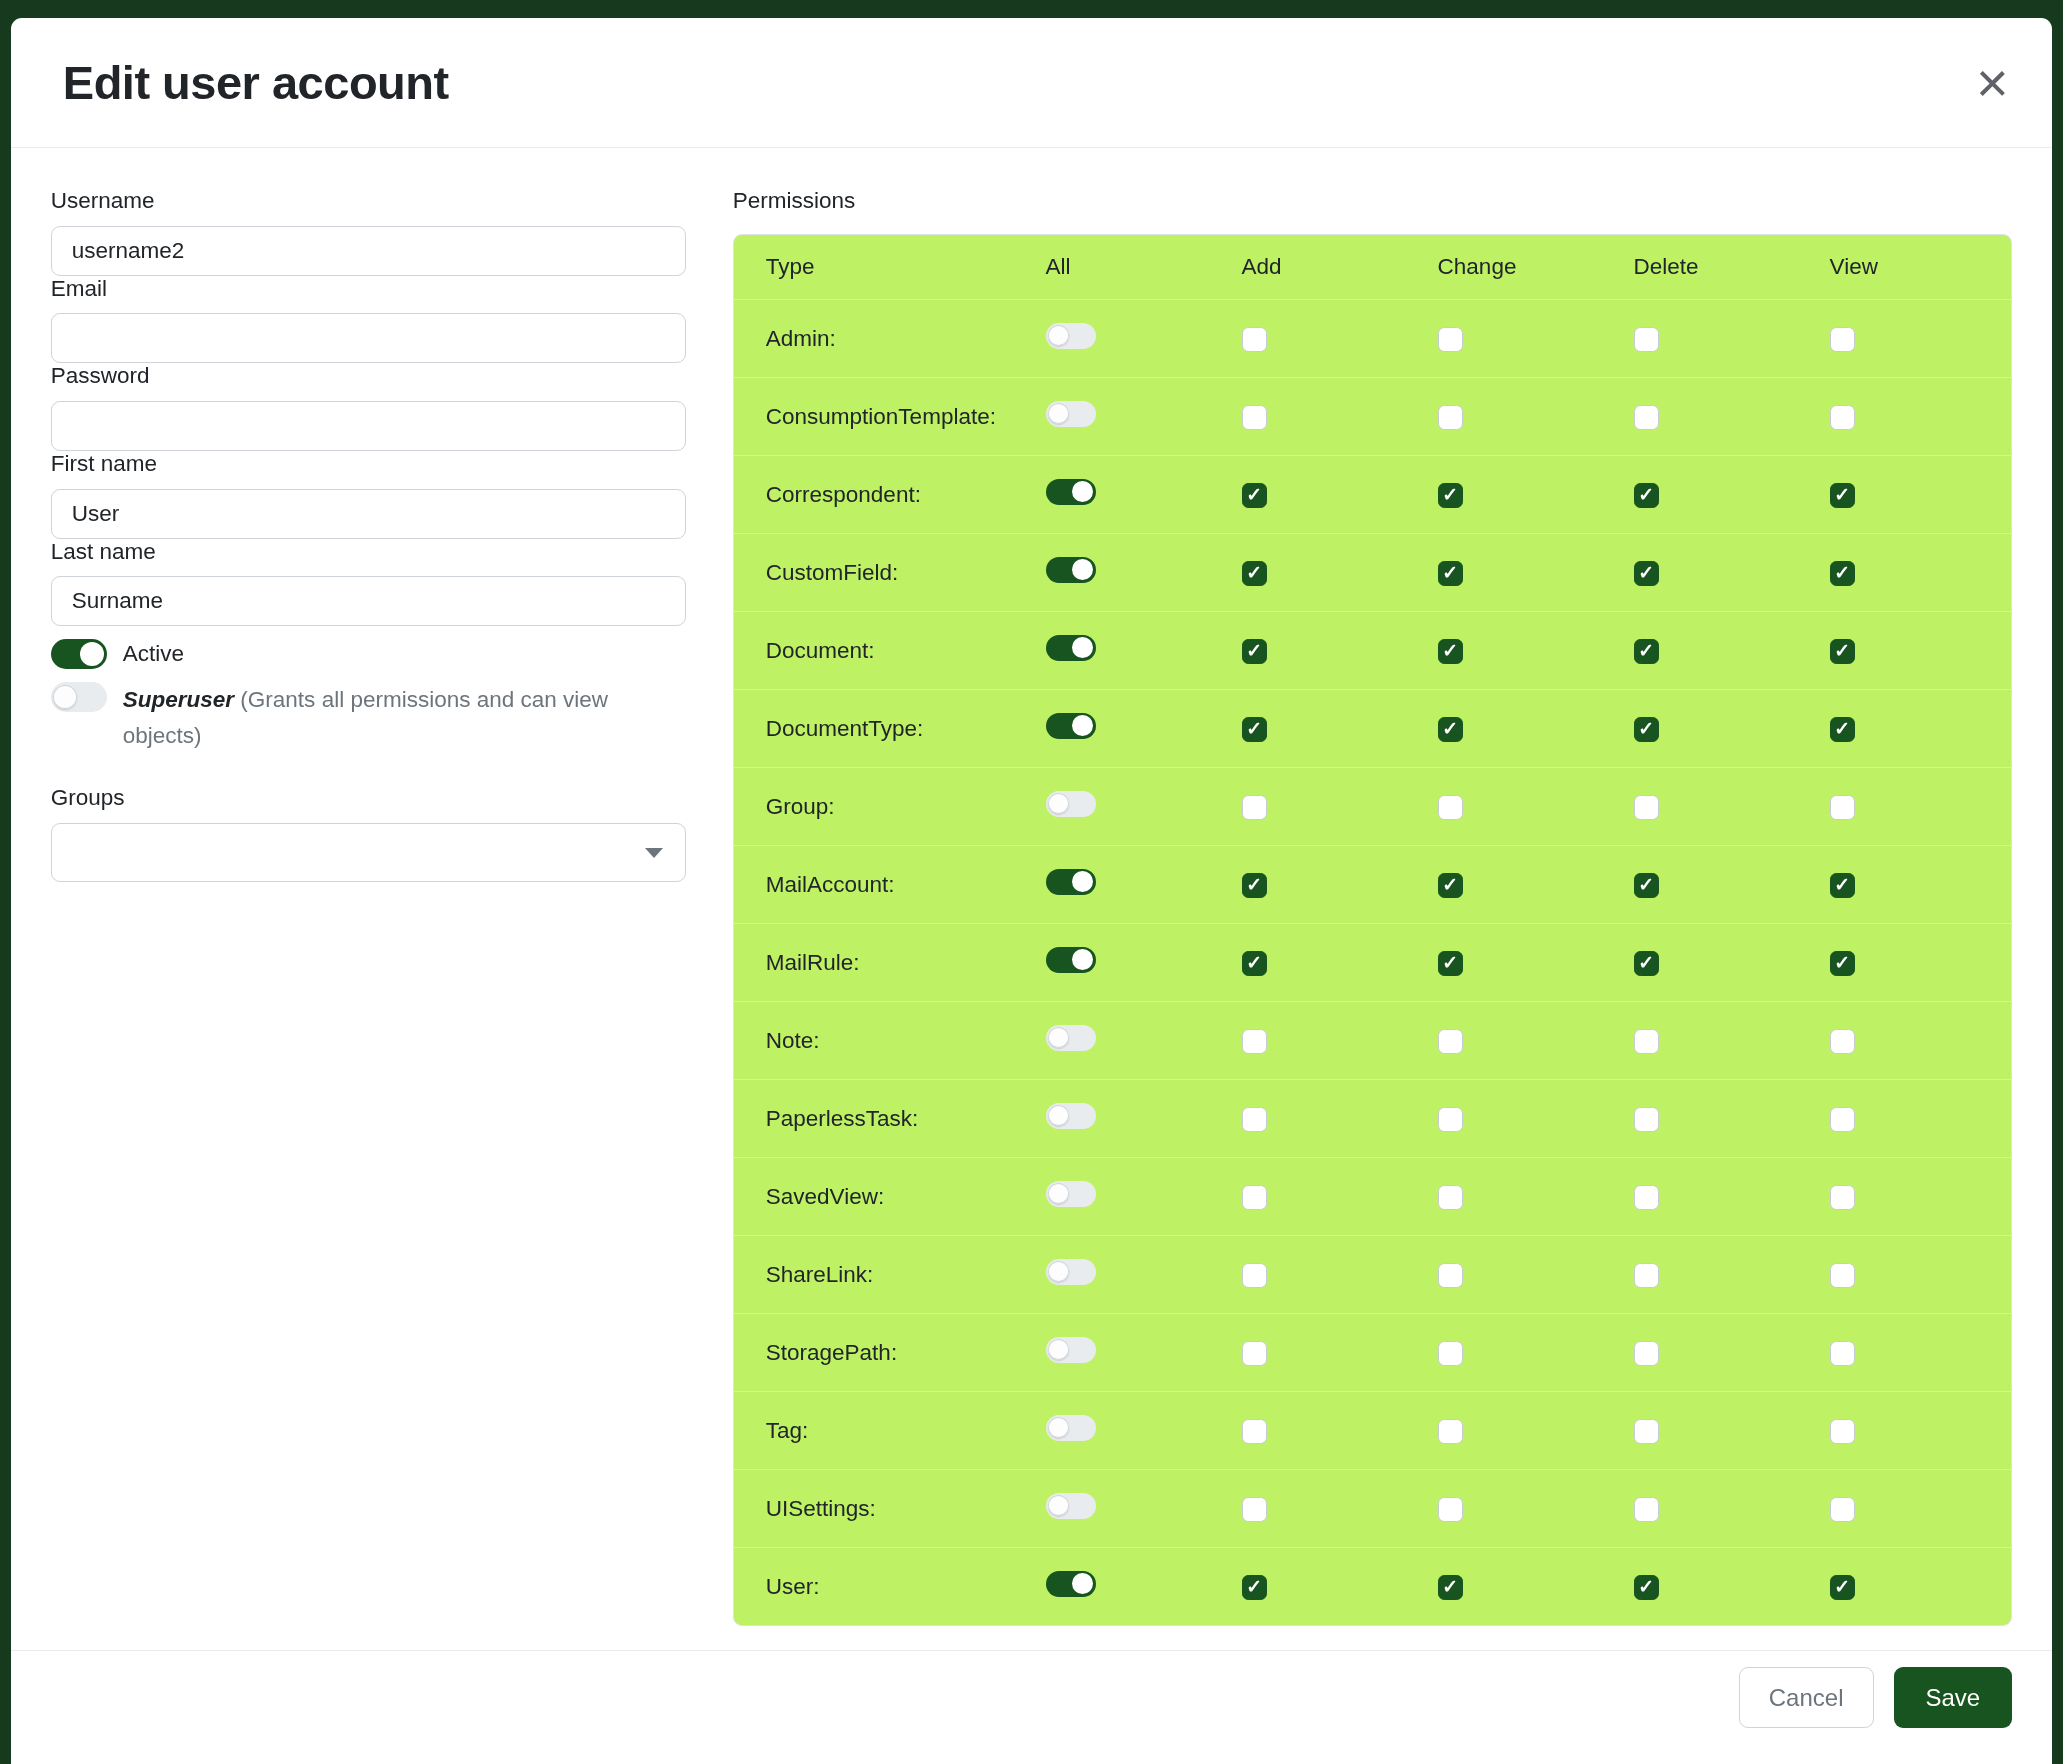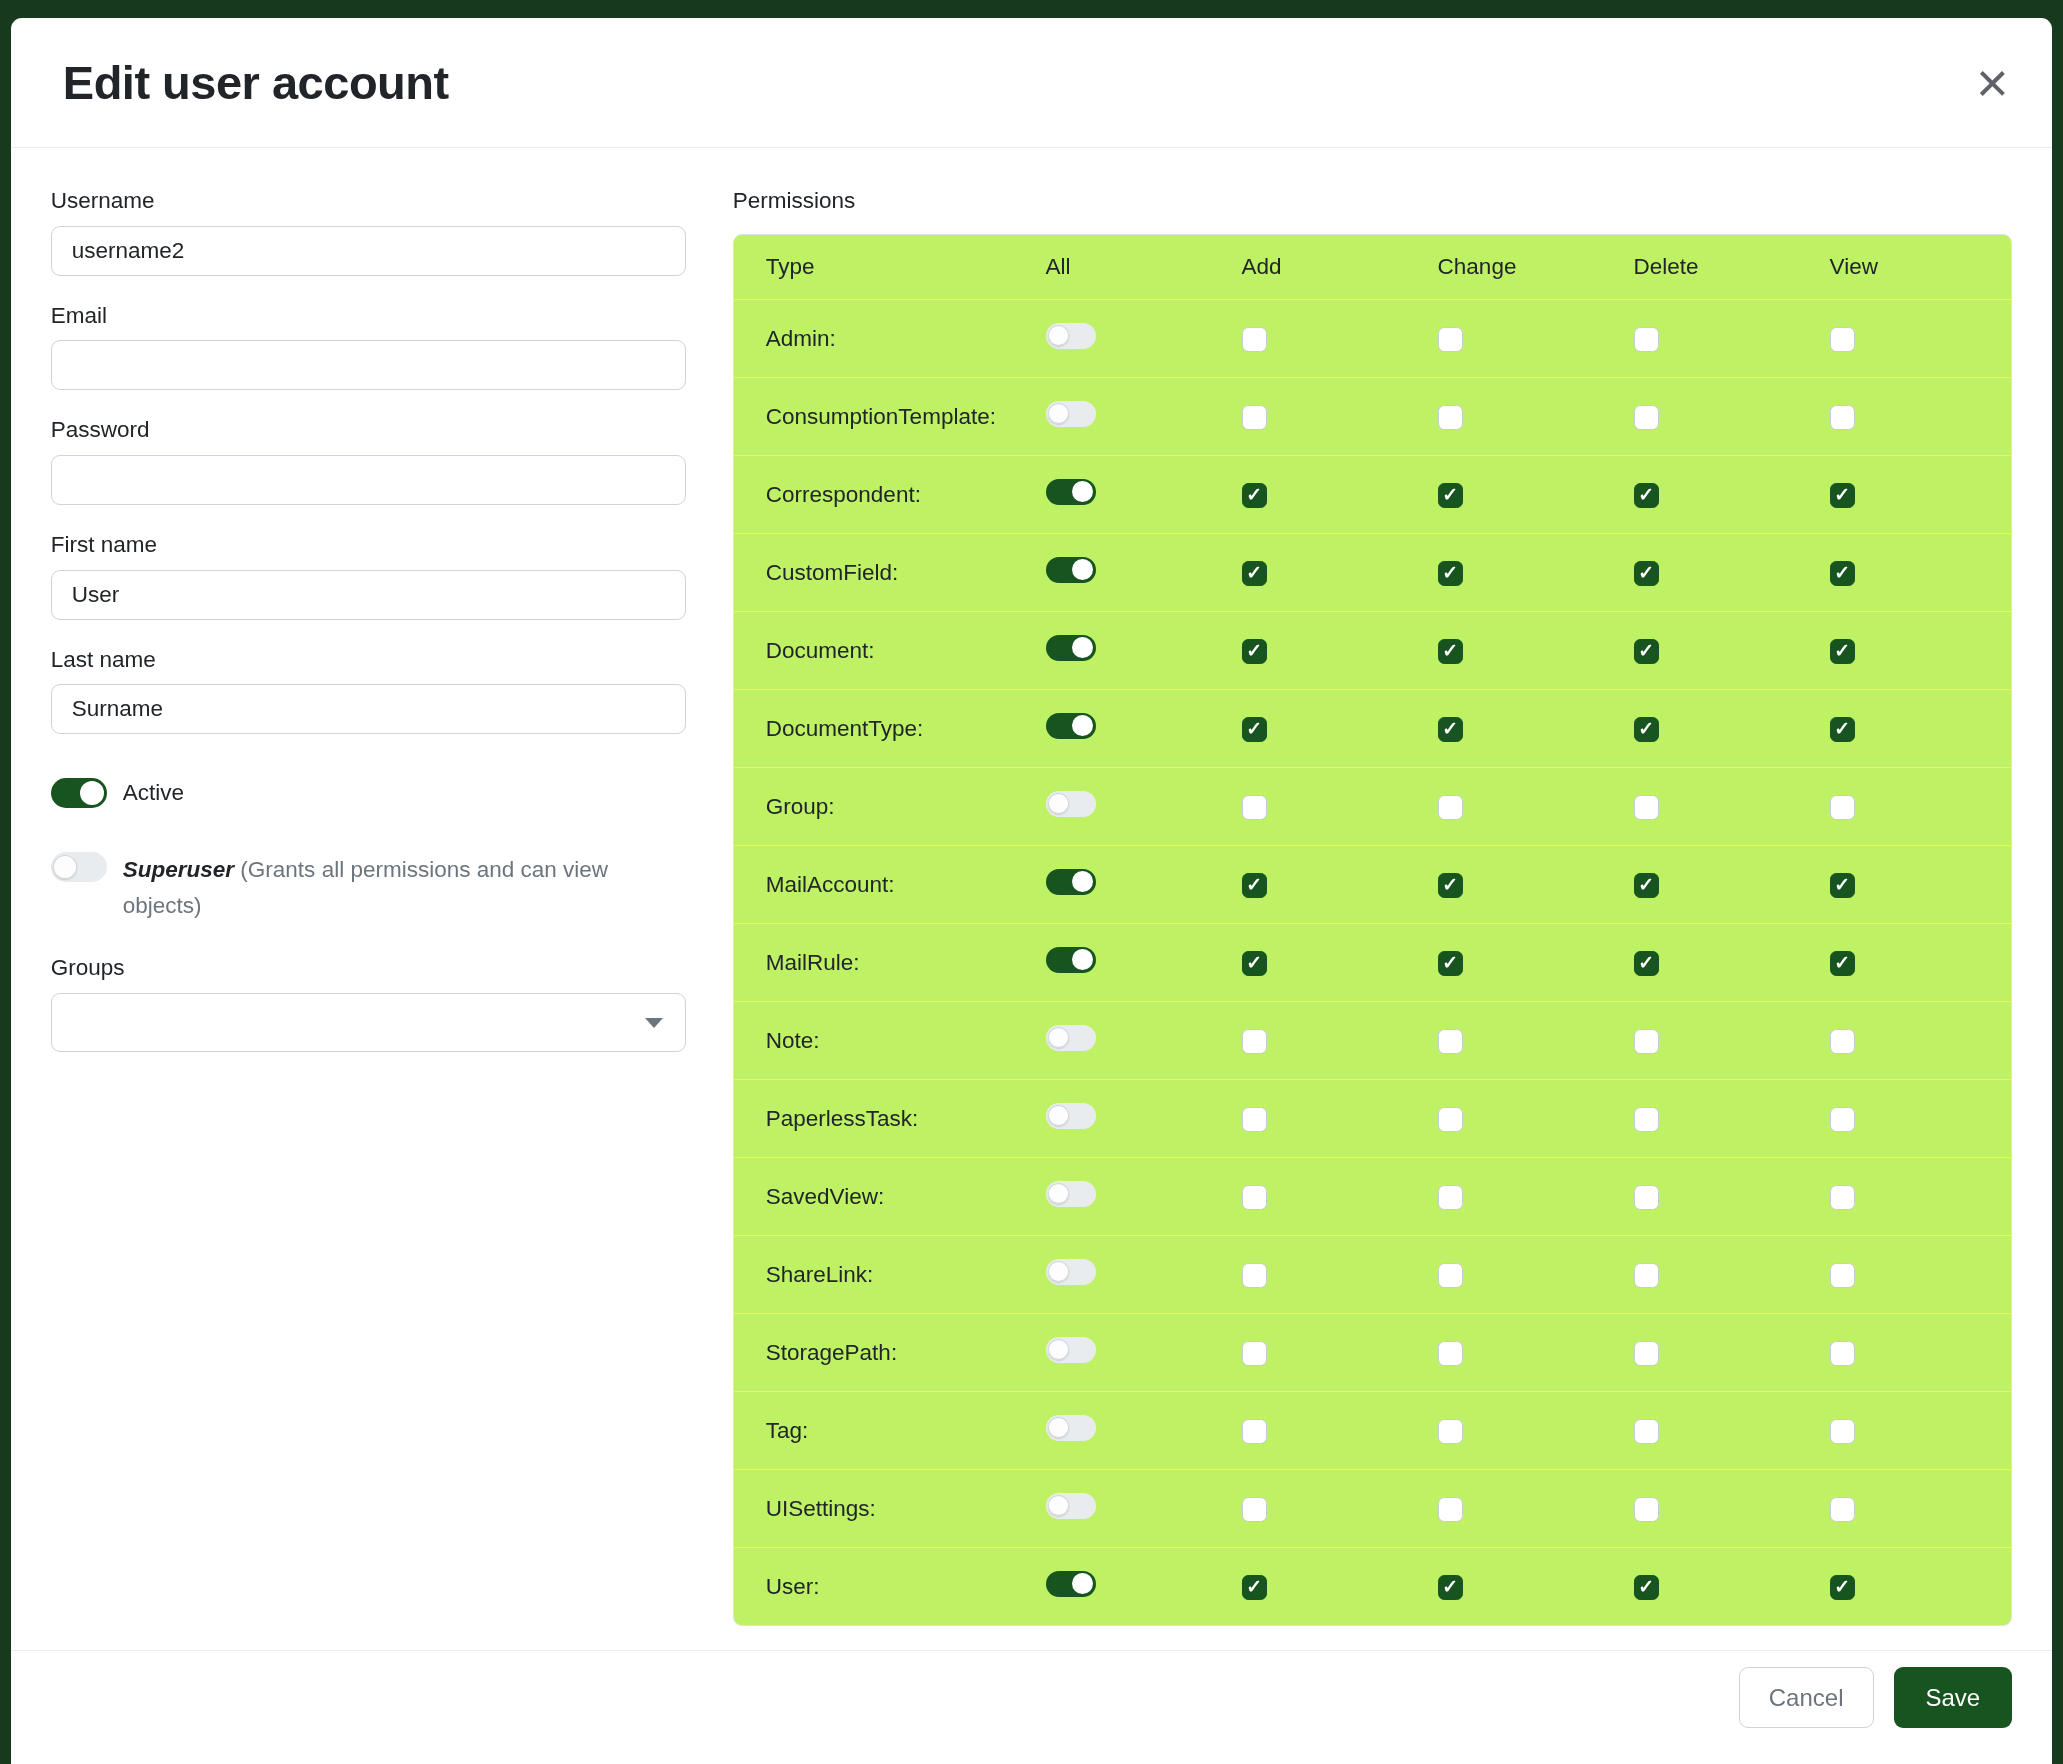--- a/index.html
+++ b/index.html
@@ -25,28 +25,28 @@
   }
   .modal-title{font-size:47px;font-weight:700;margin:12px;letter-spacing:-0.5px;}
   .close-btn{
     background:none;border:none;font-size:56px;color:#5f6368;line-height:1;
     cursor:pointer;padding:0 3.6px;font-weight:300;font-family:inherit;
   }
   .modal-body{flex:1;display:flex;padding:40px 40px 0 40px;gap:47px;min-height:0;}
 
   
   .left-col{width:635px;flex:none;}
-  .form-group{margin-bottom:27px;}
+  .form-group{}
   .form-label{display:block;font-size:22.5px;margin-bottom:11.7px;}
   .text-input{
     width:100%;height:50px;border:1.8px solid #ced4da;border-radius:9px;
     padding:0 20px;font-size:22.5px;font-family:inherit;color:#212529;
     outline:none;background:#fff;
   }
-  .switch-row{display:flex;align-items:flex-start;margin-top:44px;}
+  .switch-row{display:flex;align-items:flex-start;margin-top:13px;}
   .switch{
     position:relative;display:inline-block;width:56px;height:30px;
     border-radius:15.3px;flex:none;cursor:pointer;
   }
   .switch .knob{
     position:absolute;top:2.7px;width:24px;height:24px;border-radius:50%;background:#fff;
   }
   .switch.on{background:var(--accent);}
   .switch.on .knob{right:2.7px;}
   .switch.off{background:#e9ecef;}

